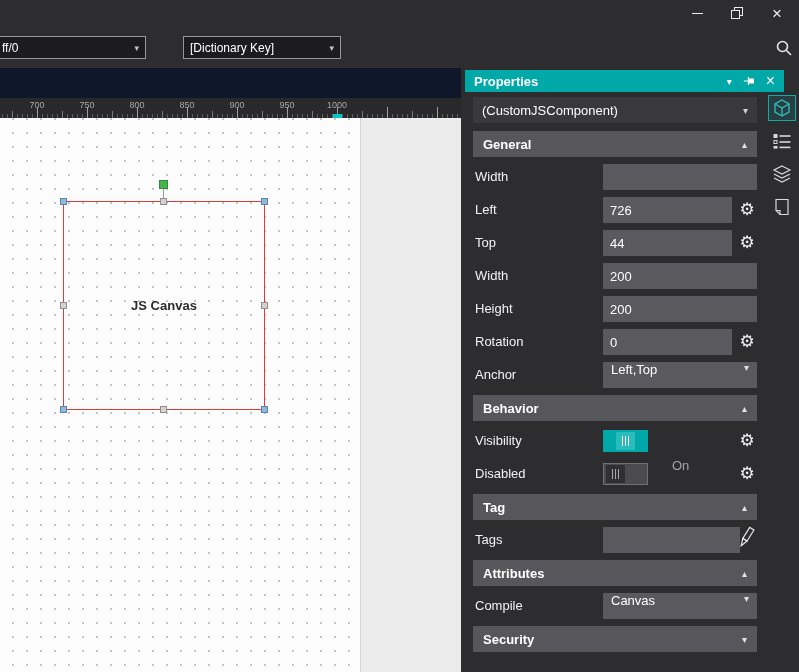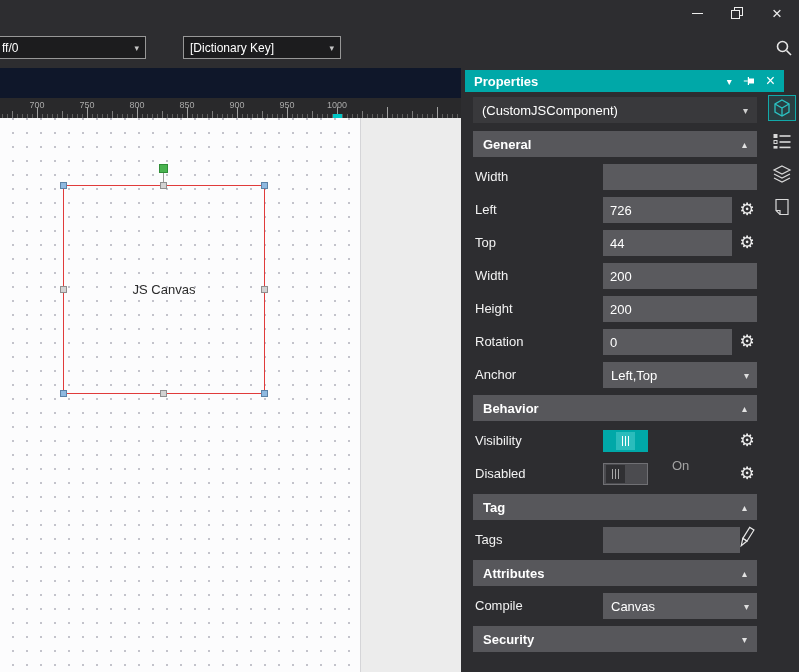--- a/index.html
+++ b/index.html
@@ -37,21 +37,21 @@
     background-size:120% 11px,120% 7px,120% 4px;
     background-position:-13px 100%,-13px 100%,-13px 100%;
     background-repeat:no-repeat;}
   .pos-marker{position:absolute;left:333px;bottom:0;width:9px;height:4px;background:#00c6c6;}
   .page-viewport{position:absolute;left:0;top:50px;width:100%;height:554px;background:#ececec;}
   .page{position:absolute;left:0;top:0;width:361px;height:554px;background:#fcfcfd;border-right:1px solid #d5d5d8;box-sizing:border-box;
     background-image:radial-gradient(circle,#c3c3cb 1px,transparent 1.3px);
     background-size:14px 14px;background-position:6px 8px;}
 
   
-  .component{position:absolute;left:63px;top:67px;width:200px;height:207px;border:1px solid #e03b3b;}
+  .component{position:absolute;left:63px;top:83px;width:200px;height:207px;border:1px solid #e03b3b;font-weight:bold;}
   .comp-label{position:absolute;inset:0;display:flex;align-items:center;justify-content:center;font-size:13px;color:#2b2b2b;}
   .h{position:absolute;width:7px;height:7px;background:#8fb9e0;border:1px solid #5c82a6;box-sizing:border-box;}
   .h.mid{background:#d2d2d2;border-color:#8f8f8f;}
   .h.nw{left:-4px;top:-4px;} .h.ne{right:-4px;top:-4px;}
   .h.sw{left:-4px;bottom:-4px;} .h.se{right:-4px;bottom:-4px;}
   .h.n{left:calc(50% - 4px);top:-4px;} .h.s{left:calc(50% - 4px);bottom:-4px;}
   .h.w{left:-4px;top:calc(50% - 4px);} .h.e{right:-4px;top:calc(50% - 4px);}
   .rot-stem{position:absolute;left:calc(50% - 1px);top:-14px;width:1px;height:13px;background:#9a9a9a;}
   .rot-handle{position:absolute;left:calc(50% - 5px);top:-22px;width:9px;height:9px;background:#49b24f;border:1px solid #2f8d37;box-sizing:border-box;}
 
@@ -67,21 +67,21 @@
   .selector .chev{margin-left:auto;font-size:10px;color:#cfcfcf;}
   .section{position:absolute;left:8px;width:284px;height:26px;background:#57575b;display:flex;align-items:center;padding:0 10px;font-weight:bold;color:#fff;box-sizing:border-box;}
   .section .chev{margin-left:auto;font-size:10px;color:#e2e2e2;font-weight:normal;}
   .prow{position:absolute;left:8px;width:284px;height:30px;}
   .plabel{position:absolute;left:2px;top:7px;color:#f2f2f2;}
   .tfield{position:absolute;left:130px;top:2px;height:26px;background:#5a5a5e;border:none;outline:none;color:#fff;font-size:13px;font-family:"Liberation Sans","DejaVu Sans",sans-serif;padding:0 7px;box-sizing:border-box;}
   .tfield.full{width:154px;}
   .tfield.short{width:129px;}
   .tfield.tags{width:137px;}
   .gear{position:absolute;left:261px;top:2px;width:26px;height:26px;text-align:center;font-size:17px;color:#f0f0f0;line-height:26px;}
-  .ddfield{position:absolute;left:130px;top:2px;width:154px;height:26px;background:#5a5a5e;display:flex;align-items:center;padding:0 8px;color:#fff;box-sizing:border-box;}
+  .ddfield{position:absolute;left:130px;top:2px;width:154px;height:26px;background:#5a5a5e;display:flex;padding:0 8px;color:#fff;box-sizing:border-box;}
   .ddfield .chev{margin-left:auto;font-size:10px;color:#dedede;}
   .toggle{position:absolute;left:130px;top:4px;width:45px;height:22px;box-sizing:border-box;}
   .toggle.on{background:#00a8a8;}
   .toggle.off{background:#4b4b4f;border:1px solid #707074;}
   .knob{position:absolute;top:2px;width:19px;height:18px;display:flex;align-items:center;justify-content:center;gap:2px;}
   .toggle.on .knob{left:13px;background:#2abcbc;}
   .toggle.off .knob{left:2px;top:1px;background:#303033;}
   .knob i{display:block;width:1px;height:10px;background:#fff;}
   .toggle.off .knob i{background:#a8a8a8;}
   .state-label{position:absolute;left:199px;top:7px;color:#a3a3a3;margin-top:25px;}

